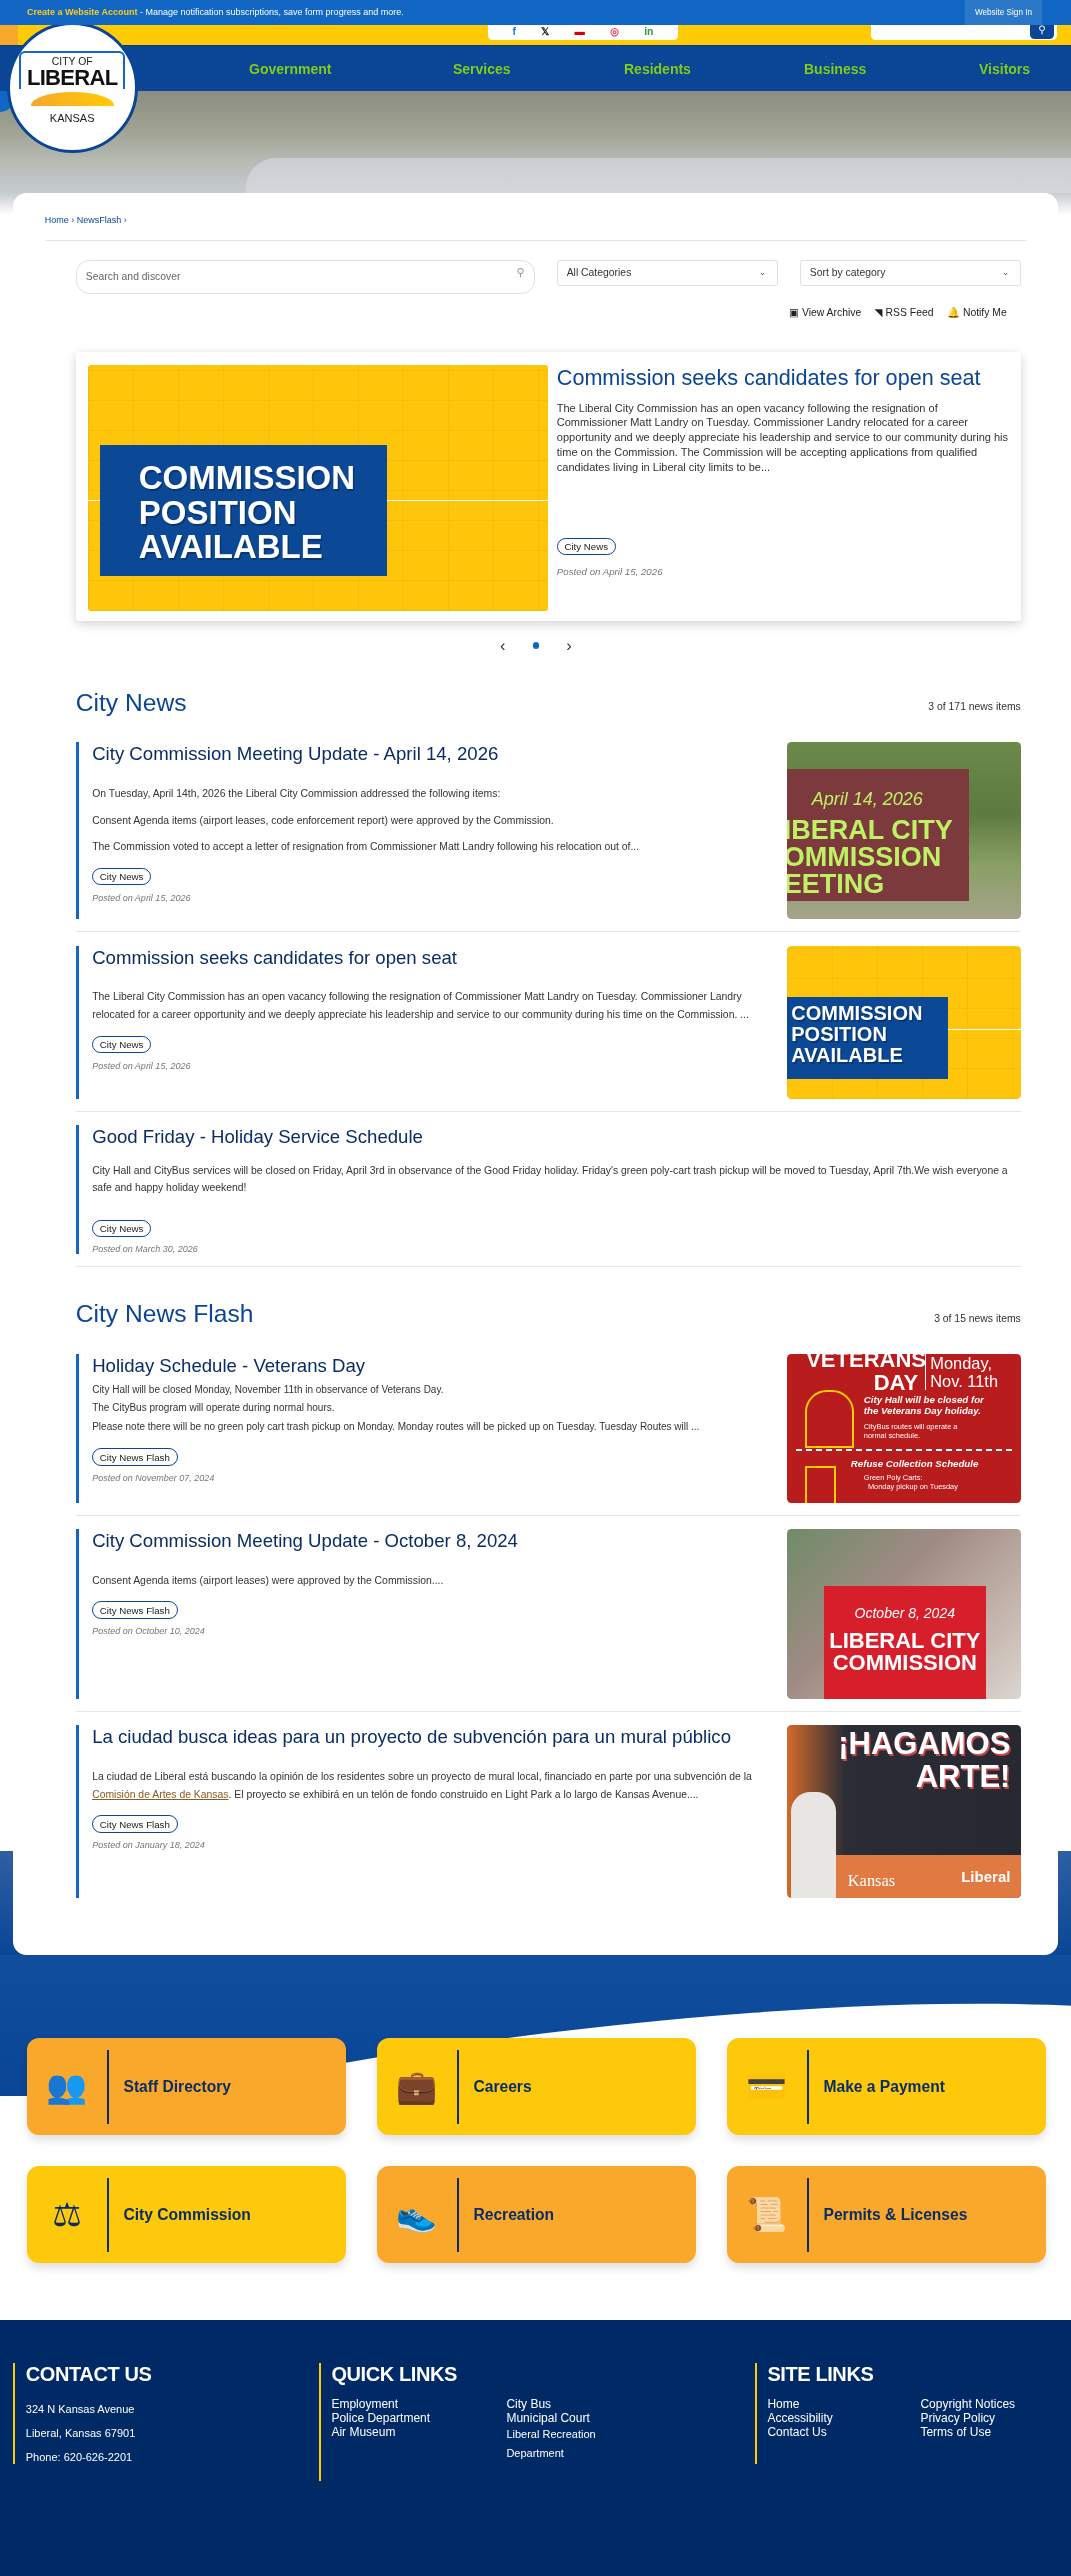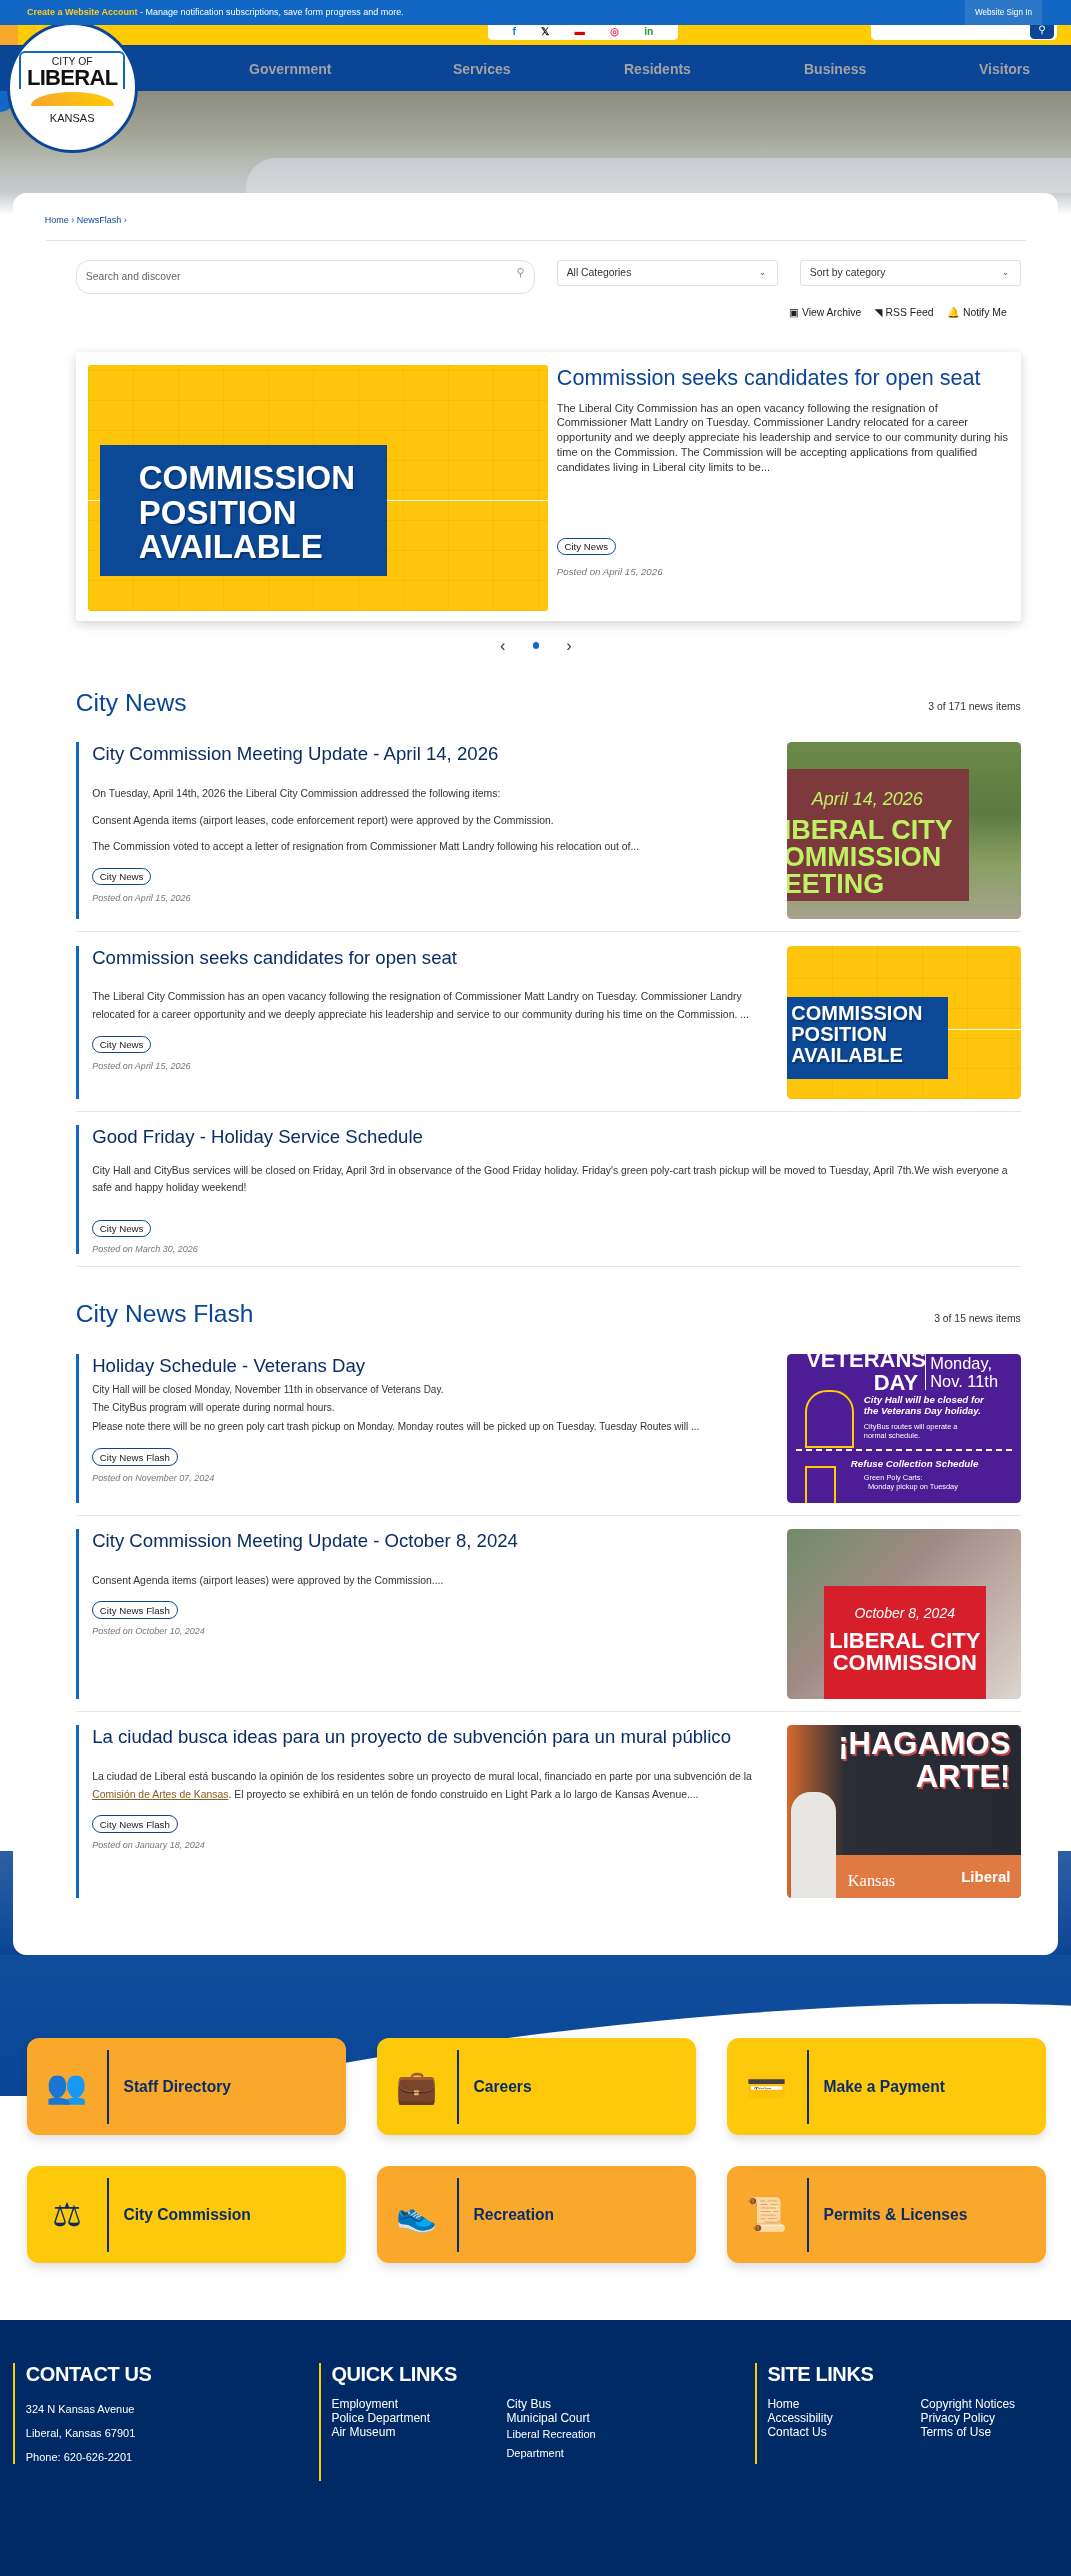--- a/index.html
+++ b/index.html
@@ -13,21 +13,21 @@
   .util-bar .signin { position: absolute; right: 30px; top: 0; height: 24.6px; width: 77px; background: #2b78c9; color: #fff; font-size: 8.2px; display: flex; align-items: center; justify-content: center; }
 
   
   header { position: relative; width: 1072px; height: 194px; overflow: hidden; }
   .yellow-strip { position: absolute; top: 24.6px; left: 0; width: 1072px; height: 20px; background: #ffcb05; }
   .social-box { position: absolute; top: 16.4px; left: 488px; width: 190px; height: 24px; background: #fff; border-radius: 4.5px; display: flex; align-items: flex-end; justify-content: space-around; padding: 0 12px 3px; }
   .social-box span { font-size: 10.4px; font-weight: bold; }
   .head-search { position: absolute; top: 16.4px; left: 871px; width: 186px; height: 24px; background: #fff; border-radius: 4.5px; }
   .head-search .btn { position: absolute; right: 3px; top: 3px; width: 24px; height: 19.4px; background: #0a4596; border-radius: 4.5px; color: #fff; display: flex; align-items: center; justify-content: center; font-size: 10.4px; }
   .nav { position: absolute; top: 45px; left: 0; width: 1072px; height: 46px; background: #0a4596; border-top: 1.5px solid #073a80; display: flex; align-items: center; }
-  .nav a { position: absolute; color: #a3a3a3; font-size: 14px; font-weight: bold; }
+  .nav a { position: absolute; color: #84cc16; font-size: 14px; font-weight: bold; }
   .hero { position: absolute; top: 91px; left: 0; width: 1072px; height: 103px;
     background: linear-gradient(180deg, #8a8d80 0%, #a1a393 40%, #b8bcb5 70%, #c7ccd0 100%); }
   .hero .water { position: absolute; left: 246px; top: 67px; width: 826px; height: 45px; background: linear-gradient(180deg,#c9cdd1,#d8dbde); border-radius: 30px 0 0 0; }
   .orange-left { position: absolute; top: 24.6px; left: 0; width: 18px; height: 52px; background: #f9a72b; border-bottom-right-radius: 15px; }
   .blue-left { position: absolute; top: 67px; left: 0; width: 15px; height: 45px; background: #1167c3; border-bottom-right-radius: 15px; }
   .logo { position: absolute; top: 22px; left: 6.7px; width: 131px; height: 131px; border-radius: 50%; background: #fff; border: 3px solid #0a4596; z-index: 4; display: flex; flex-direction: column; align-items: center; justify-content: center; }
   .logo .frame { border: 2.2px solid #1167c3; border-bottom: none; padding: 3px 6px 0; display: flex; flex-direction: column; align-items: center; border-radius: 6px 6px 0 0; }
   .logo .cityof { font-size: 10.4px; color: #222; }
   .logo .liberal { font-size: 22px; font-weight: 900; color: #111; letter-spacing: -0.7px; line-height: 1; }
   .logo .wave { width: 83px; height: 13.4px; background: linear-gradient(90deg,#f9a72b,#ffcb05); border-radius: 50% 50% 50% 50% / 100% 100% 0 0; margin-top: 3px; }
@@ -76,21 +76,21 @@
   .item .pill { margin-top: 3px; }
   .item .posted { margin-top: 7.4px; font-size: 9px; }
   .thumb { width: 234px; border-radius: 4.5px; overflow: hidden; position: relative; flex-shrink: 0; }
   .thumb-meeting { height: 177px; background: linear-gradient(180deg,#6b8a4a 0%,#5d7a40 40%,#8aa064 70%,#a6a38d 100%); }
   .thumb-meeting .box { position: absolute; left: 0; top: 27px; width: 182px; height: 132px; background: #7c3a3c; color: #bef264; }
   .thumb-meeting .date { position: absolute; left: 25px; top: 19.4px; font-size: 18px; font-style: italic; }
   .thumb-meeting .big { position: absolute; left: -3px; top: 48px; font-size: 27px; font-weight: bold; line-height: 1; }
   .thumb-promo { height: 153px; }
   .thumb-promo.promo .box { left: 0; top: 51px; width: 161px; height: 82px; padding: 6px 0 0 4.5px; font-size: 20px; }
   .thumb-promo.promo .line { top: 83px; left: 153px; width: 82px; }
-  .thumb-vet { height: 149px; background: #4c1d95; color: #fff; }
+  .thumb-vet { height: 149px; background: #b91c1c; color: #fff; }
   .thumb-vet .t1 { position: absolute; left: 19.4px; top: -6px; font-size: 22px; font-weight: bold; line-height: 1.05; text-align: right; width: 112px; }
   .thumb-vet .t2 { position: absolute; left: 138px; top: 0; font-size: 16.4px; line-height: 1.1; border-left: 1.5px solid #fff; padding-left: 4.5px; }
   .thumb-vet .bld { position: absolute; left: 18px; top: 36px; width: 49px; height: 58px; border: 2.2px solid #ffcb05; border-radius: 22px 22px 0 0; }
   .thumb-vet .c1 { position: absolute; left: 77px; top: 40px; font-size: 9.7px; font-weight: bold; font-style: italic; line-height: 1.2; }
   .thumb-vet .c2 { position: absolute; left: 77px; top: 68px; font-size: 7.4px; line-height: 1.3; }
   .thumb-vet .dash { position: absolute; left: 9px; top: 95px; width: 216px; border-top: 2.2px dashed #fff; }
   .thumb-vet .c3 { position: absolute; left: 64px; top: 104px; font-size: 9.7px; font-weight: bold; font-style: italic; }
   .thumb-vet .c4 { position: absolute; left: 77px; top: 119px; font-size: 7.4px; line-height: 1.3; }
   .thumb-vet .can { position: absolute; left: 18px; top: 112px; width: 31px; height: 45px; border: 2.2px solid #ffcb05; }
   .thumb-oct { height: 170px; background: linear-gradient(135deg,#6f8c68 0%,#a08b84 40%,#c0b0a8 70%,#dcd5cf 100%); }

